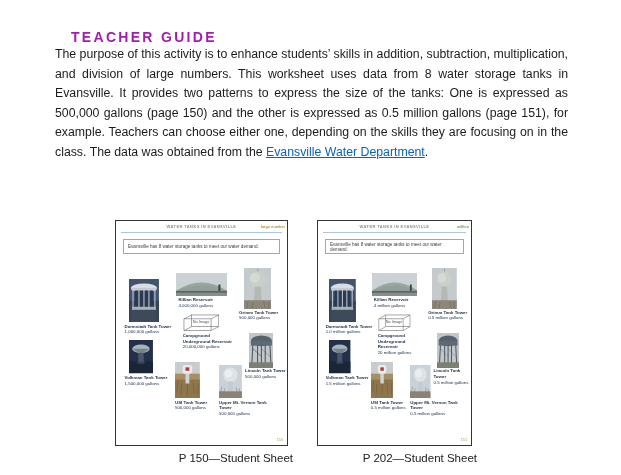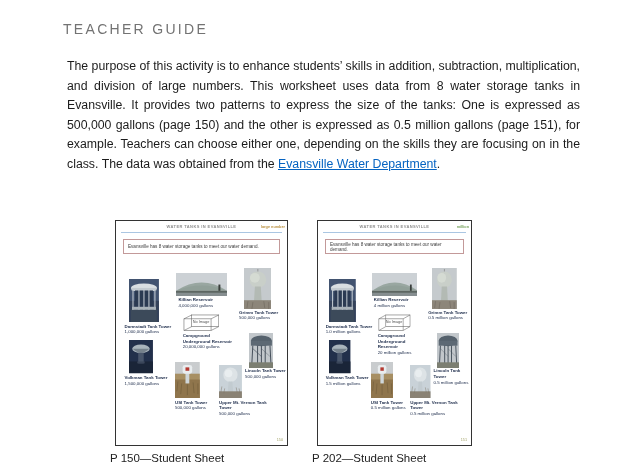--- a/index.html
+++ b/index.html
@@ -1,38 +1,38 @@
 <!DOCTYPE html>
 <html><head>
 <meta charset="utf-8">
 <style>
   html,body{margin:0;padding:0}
   body{
     width:621px;height:475px;position:relative;background:#ffffff;
     font-family:"Liberation Sans", sans-serif;overflow:hidden;
   }
   .title{
-    position:absolute;left:55px;top:13px;margin:8px;
-    font-size:14px;font-weight:400;letter-spacing:2.3px;color:#737373;
+    position:absolute;left:55px;top:13px;margin:16px;
+    font-size:14px;font-weight:700;letter-spacing:2.3px;color:#a21caf;
   }
   .para{
-    position:absolute;left:55px;top:45px;width:513px;margin:12px;
+    position:absolute;left:55px;top:45px;width:513px;margin:0;
     font-size:12.3px;line-height:19.6px;text-align:justify;color:#1c1c1c;
   }
   .link{color:#0563c1;text-decoration:underline;cursor:pointer}
 
   
   .sheet{
     position:absolute;top:220px;height:226px;background:#fff;
     border:1px solid #333;box-sizing:border-box;overflow:hidden;
   }
   .sheet-a{left:115px;width:173px}
   .sheet-b{left:317px;width:155px}
   .caption{
-    position:absolute;top:452px;font-size:11.5px;color:#222;text-align:left;
+    position:absolute;top:452px;font-size:11.5px;color:#222;text-align:right;
   }
   .cap-a{left:110px;width:183px}
   .cap-b{left:312px;width:165px}
 
   .mini-header{
     position:absolute;top:3px;left:0;right:0;text-align:center;
     font-size:4px;font-weight:700;letter-spacing:.4px;color:#8f8f8f;
   }
   .mini-tag{position:absolute;top:3.5px;right:2px;font-size:3.8px;font-weight:700}
   .sheet-a .mini-tag{color:#b98f3e}

